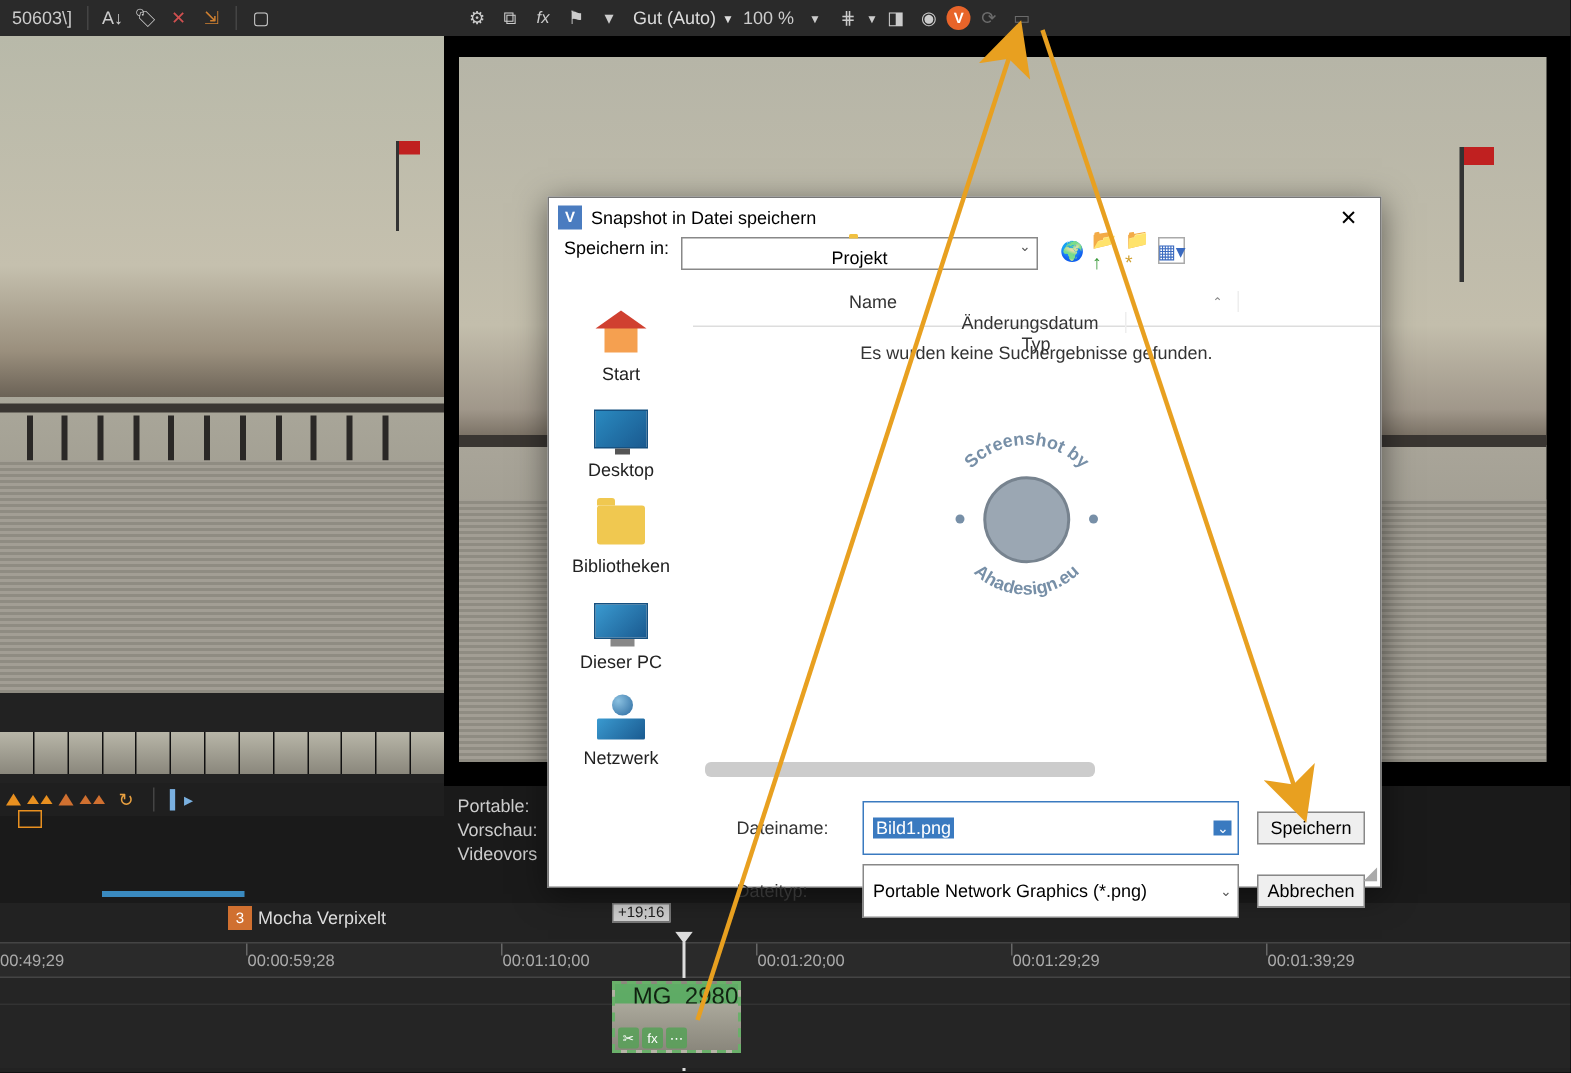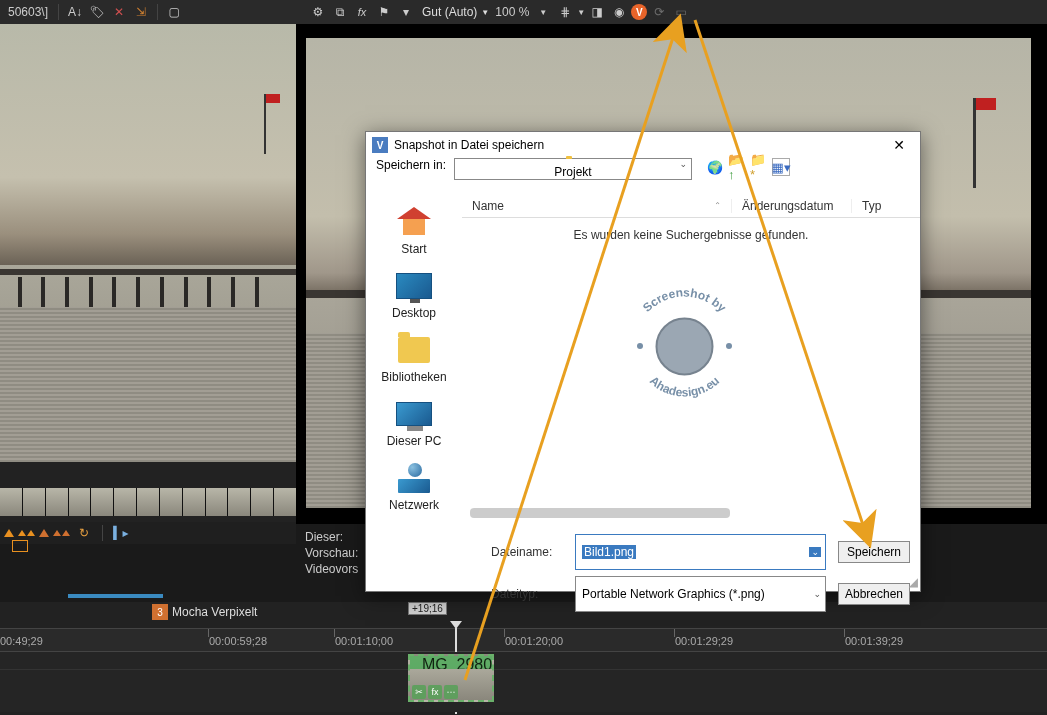--- a/index.html
+++ b/index.html
@@ -74,21 +74,21 @@
   .ico-desktop::after{content:"";position:absolute;bottom:-5px;left:13px;width:10px;height:4px;background:#555;}
   .ico-lib{width:32px;height:26px;background:#f0c850;border-radius:2px;position:relative;}
   .ico-lib::before{content:"";position:absolute;top:-5px;left:0;width:12px;height:5px;background:#f0c850;border-radius:2px 2px 0 0;}
   .ico-pc{width:36px;height:24px;background:linear-gradient(135deg,#3a9ad0,#1a5a90);border:1px solid #155080;position:relative;}
   .ico-pc::after{content:"";position:absolute;bottom:-6px;left:10px;width:16px;height:5px;background:#888;}
   .ico-net{width:32px;height:30px;position:relative;}
   .ico-net::before{content:"";position:absolute;left:10px;top:0;width:14px;height:14px;border-radius:50%;background:radial-gradient(circle at 30% 30%,#8ac0e0,#2a6aa0);}
   .ico-net::after{content:"";position:absolute;left:0;bottom:0;width:32px;height:14px;background:linear-gradient(135deg,#3a9ad0,#1a5a90);border-radius:1px;}
 
   .file-area{flex:1;border-left:0;border-top:0;position:relative;}
-  .file-hdr{height:24px;display:flex;align-items:center;border-bottom:1px solid #ddd;color:#333;}
+  .file-hdr{height:24px;display:flex;align-items:center;border-bottom:1px solid #ddd;color:#333;flex-direction:column;}
   .col{padding:0 10px;display:flex;align-items:center;gap:4px;}
   .col-name{width:270px;border-right:1px solid #eee;}
   .col-date{width:120px;border-right:1px solid #eee;}
   .col-type{width:40px;}
   .sort-arrow{font-size:8px;color:#888;margin-left:auto;}
   .empty-msg{text-align:center;color:#333;padding-top:10px;}
   .watermark{position:absolute;left:160px;top:90px;width:125px;height:125px;border-radius:50%;opacity:0.75;display:flex;align-items:center;justify-content:center;pointer-events:none;}
   .watermark svg{width:125px;height:125px;}
   .scroll-track{position:absolute;left:8px;bottom:6px;width:390px;height:10px;}
   .scroll-thumb{height:10px;width:260px;background:#ccc;border-radius:4px;}
@@ -220,21 +220,21 @@
       <div class="pier2">
           <div class="pier2-deck"></div>
         </div>
       <div class="water2"></div>
     </div>
   </div>
 </div>
 <div class="loop-box"></div>
 
 <div class="info-rows">
-  <div>Dieser:</div>
+  <div>Portable:</div>
   <div>Vorschau:</div>
   <div>Videovors</div>
 </div>
 
 <div class="dialog">
   <div class="dlg-title">
     <div class="dlg-v">V</div>
     <span>Snapshot in Datei speichern</span>
     <div class="dlg-close">✕</div>
   </div>
@@ -343,21 +343,21 @@
   <div class="tl-hub">
     <div class="tl-hub-seg" style="left:68px;width:95px;"></div>
   </div>
   <div class="marker" style="left:152px;">
     <div class="marker-num">3</div>
     <span>Mocha Verpixelt</span>
   </div>
   <div class="timecode-box" style="left:408px;top:12px;">+19;16</div>
   <div class="ruler">
     <div class="tick" style="left:0px;">00:49;29</div>
-    <div class="tick" style="left:165px;margin-left:44px;">00:00:59;28</div>
+    <div class="tick" style="left:165px;">00:00:59;28</div>
     <div class="tick" style="left:335px;">00:01:10;00</div>
     <div class="tick" style="left:505px;">00:01:20;00</div>
     <div class="tick" style="left:675px;">00:01:29;29</div>
     <div class="tick" style="left:845px;">00:01:39;29</div>
   </div>
   <div class="playhead" style="left:455px;"></div>
   <div class="tracks">
     <div class="track-row"></div>
     <div class="clip" style="left:408px;width:86px;">
       <div class="clip-label">_MG_2980</div>

